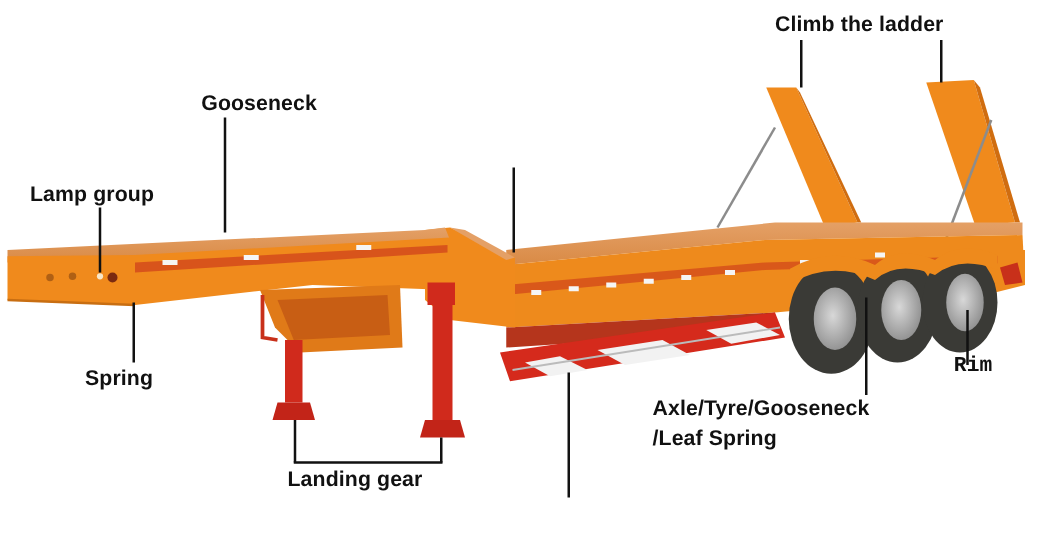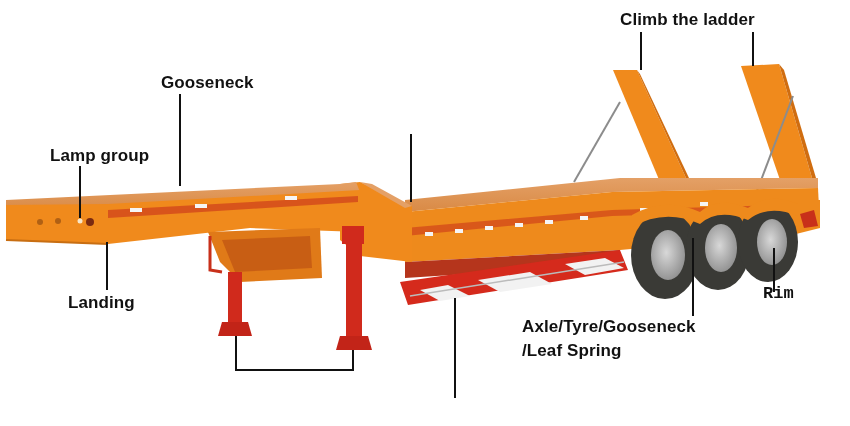--- a/index.html
+++ b/index.html
@@ -128,18 +128,19 @@
   <div class="leader" style="left:773px; top:248px; width:2px; height:44px;"></div>
   <div class="leader" style="left:692px; top:238px; width:2px; height:78px;"></div>
   <div class="leader" style="left:235px; top:336px; width:2px; height:34px;"></div>
   <div class="leader" style="left:352px; top:350px; width:2px; height:20px;"></div>
   <div class="leader" style="left:235px; top:369px; width:119px; height:2px;"></div>
   <div class="leader" style="left:454px; top:298px; width:2px; height:100px;"></div>
 
   
   <div class="label" style="left:620px; top:10px;">Climb the ladder</div>
   <div class="label" style="left:132px; top:73px;margin-left:29px;">Gooseneck</div>
-  <div class="label" style="left:24px; top:146px;margin-left:26px;">Lamp group</div>
-  <div class="label" style="left:68px; top:293px;">Landing</div>
+  <div class="label" style="left:24px; top:146px;">Lamp group</div>
+  <div class="label" style="left:68px; top:293px;">Spring</div>
   <div class="label" style="left:763px; top:284px;font-family:Liberation Mono, monospace;">Rim</div>
   <div class="label" style="left:522px; top:317px;">Axle/Tyre/Gooseneck</div>
   <div class="label" style="left:522px; top:341px;">/Leaf Spring</div>
+  <div class="label" style="left:230px; top:374px;">Landing gear</div>
 </div>
 
 </body></html>

